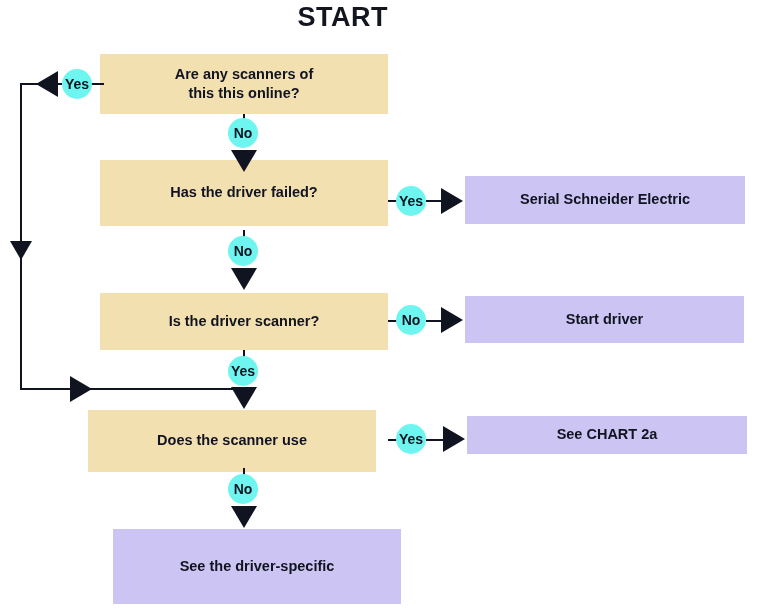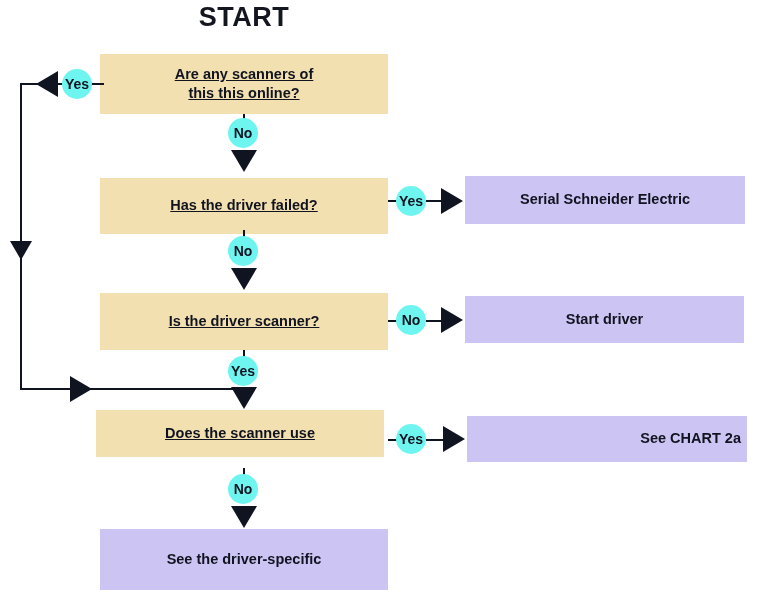--- a/index.html
+++ b/index.html
@@ -7,21 +7,21 @@
     width:764px;height:612px;
     background:#ffffff;
     font-family:"Liberation Sans","DejaVu Sans",sans-serif;
     overflow:hidden;
   }
   #chart{position:relative;width:764px;height:612px;}
 
   .title{
     position:absolute;
     left:0;right:0;top:2px;
-    text-align:center;
+    text-align:right;
     font-size:27px;
     font-weight:bold;
     color:#14161f;
     letter-spacing:0.5px;
   }
   
   .title{left:100px;width:288px;right:auto;}
 
   .box{
     position:absolute;
@@ -29,21 +29,21 @@
     align-items:center;
     justify-content:center;
     text-align:center;
     font-size:14.5px;
     font-weight:bold;
     color:#101320;
     line-height:1.32;
     box-sizing:border-box;
     padding:2px 6px;
   }
-  .box-decision{background:#f3e0b0;text-decoration:underline;}
+  .box-decision{background:#f3e0b0;}
   .box-action{background:#ccc4f2;}
 
   .conn{
     position:absolute;
     width:30px;height:30px;
     border-radius:50%;
     background:#6ff5f0;
     display:flex;
     align-items:center;
     justify-content:center;
@@ -113,21 +113,21 @@
       <div>this this online?</div>
     </div>
   </div>
 
   <div class="line-v" style="left:243px;top:114px;height:22px;"></div>
   <div class="conn" style="left:228px;top:118px;">
     <span>No</span>
   </div>
   <div class="arrow-down" style="left:231px;top:150px;"></div>
 
-  <div class="box box-decision" style="left:100px;top:178px;width:288px;height:56px;">
+  <div class="box box-decision" style="left:100px;top:160px;width:288px;height:66px;">
     <span>Has the driver failed?</span>
   </div>
 
   <div class="line-h" style="left:388px;top:200px;width:10px;"></div>
   <div class="conn" style="left:396px;top:186px;">
     <span>Yes</span>
   </div>
   <div class="line-h" style="left:426px;top:200px;width:16px;"></div>
   <div class="arrow-right" style="left:441px;top:188px;"></div>
 
@@ -155,42 +155,42 @@
   <div class="box box-action" style="left:465px;top:296px;width:279px;height:47px;">
     <span>Start driver</span>
   </div>
 
   <div class="line-v" style="left:243px;top:350px;height:22px;"></div>
   <div class="conn" style="left:228px;top:356px;">
     <span>Yes</span>
   </div>
   <div class="arrow-down" style="left:231px;top:387px;"></div>
 
-  <div class="box box-decision" style="left:96px;top:410px;width:288px;height:47px;">
+  <div class="box box-decision" style="left:88px;top:410px;width:288px;height:62px;">
     <div>
       <div>Does the scanner use</div>
     </div>
   </div>
 
   <div class="line-h" style="left:388px;top:439px;width:10px;"></div>
   <div class="conn" style="left:396px;top:424px;">
     <span>Yes</span>
   </div>
   <div class="line-h" style="left:426px;top:439px;width:18px;"></div>
   <div class="arrow-right" style="left:443px;top:426px;"></div>
 
-  <div class="box box-action" style="left:467px;top:416px;width:280px;height:46px;justify-content:flex-end;">
+  <div class="box box-action" style="left:467px;top:416px;width:280px;height:38px;">
     <span>See CHART 2a</span>
   </div>
 
   <div class="line-v" style="left:243px;top:468px;height:22px;"></div>
   <div class="conn" style="left:228px;top:474px;">
     <span>No</span>
   </div>
   <div class="arrow-down" style="left:231px;top:506px;"></div>
 
-  <div class="box box-action" style="left:100px;top:529px;width:288px;height:61px;">
+  <div class="box box-action" style="left:113px;top:529px;width:288px;height:75px;">
     <div>
       <div>See the driver-specific</div>
     </div>
   </div>
 
 </div>
 
 </body></html>

